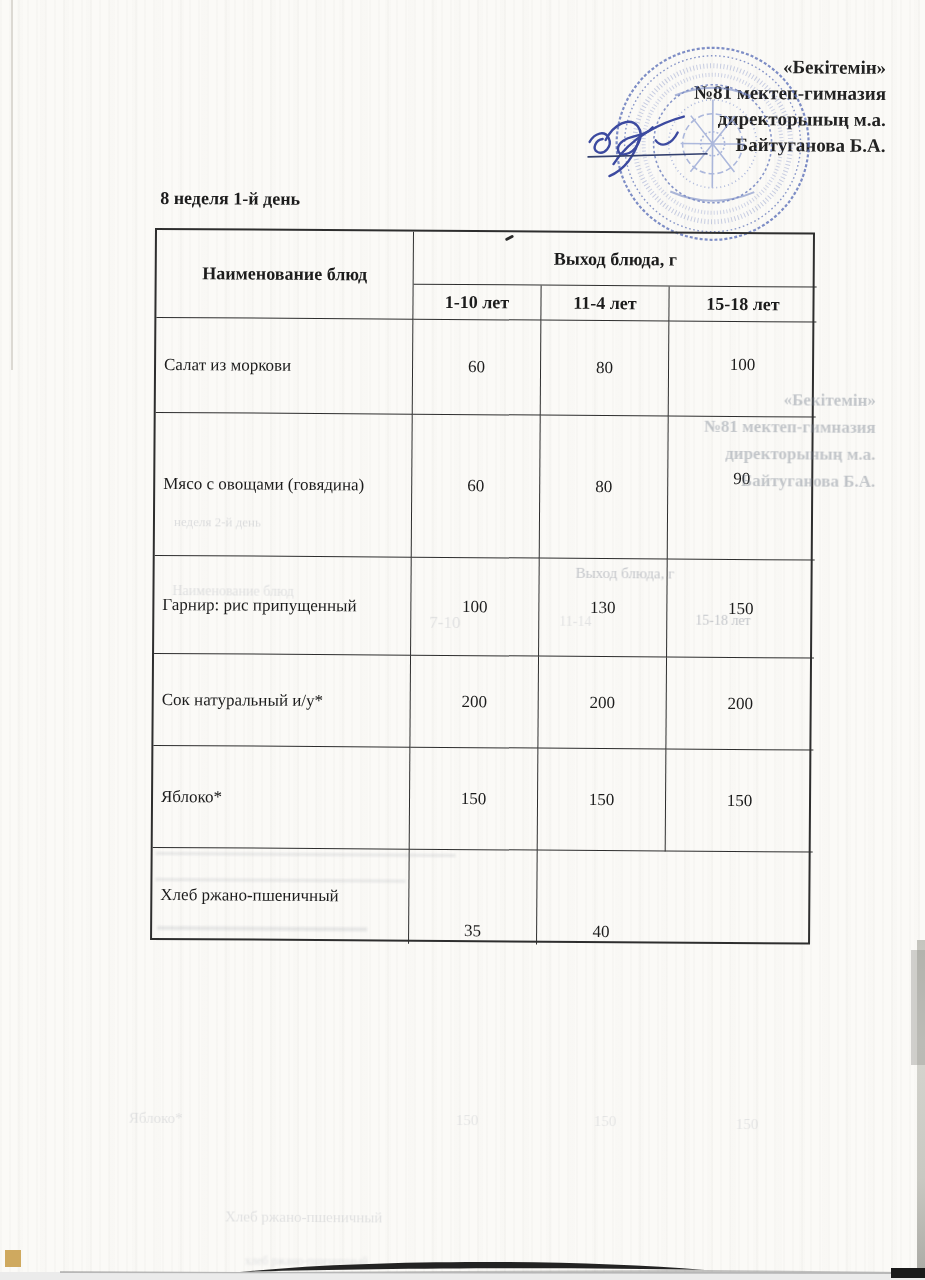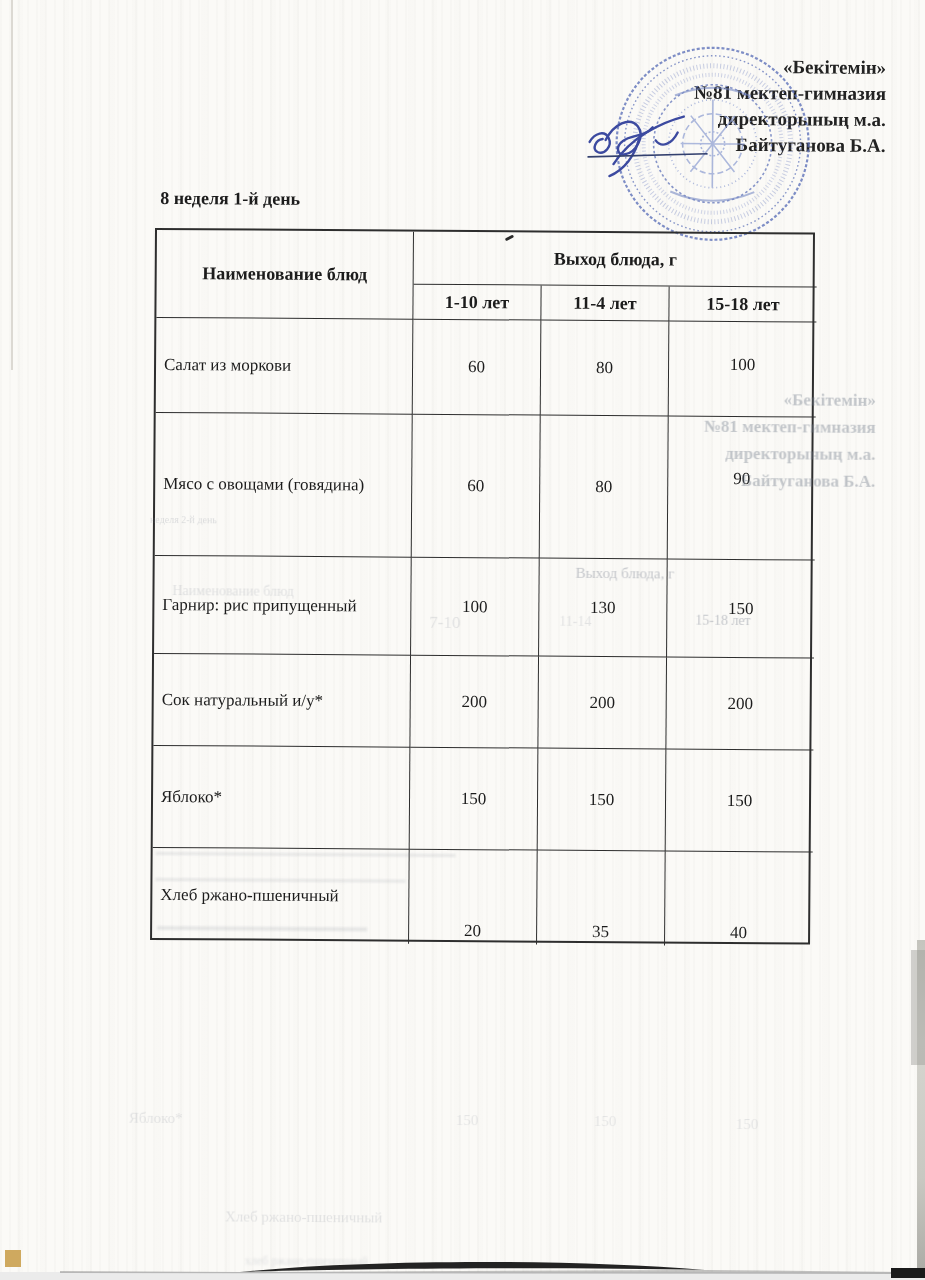--- a/index.html
+++ b/index.html
@@ -149,33 +149,32 @@
     <div class="cell val" style="grid-row:6">200</div>
     <div class="cell val" style="grid-row:6">200</div>
     <div class="cell val last-col" style="grid-row:6">200</div>
 
     <div class="cell label" style="grid-row:7">Яблоко*</div>
     <div class="cell val" style="grid-row:7">150</div>
     <div class="cell val" style="grid-row:7">150</div>
     <div class="cell val last-col" style="grid-row:7">150</div>
 
     <div class="cell label last-row" style="grid-row:8">Хлеб ржано-пшеничный</div>
-    <div class="cell val bottom last-row" style="grid-row:8">20</div>
     <div class="cell val bottom last-row" style="grid-row:8">35</div>
     <div class="cell val bottom last-col last-row" style="grid-row:8">40</div>
   </div>
 
   <div class="ghost ghost-approval">
     <div>«Бекітемін»</div>
     <div>№81 мектеп-гимназия</div>
     <div>директорының м.а.</div>
     <div>Байтуганова Б.А.</div>
   </div>
 
-  <div class="ghost" style="left:152px;top:514px;font-size:10px;opacity:.55">неделя 2-й день</div>
+  <div class="ghost" style="left:176px;top:514px;font-size:13px;opacity:.55">неделя 2-й день</div>
   <div class="ghost" style="left:578px;top:562px;font-size:15px">Выход блюда, г</div>
   <div class="ghost" style="left:175px;top:583px;font-size:14px;opacity:.5">Наименование блюд</div>
   <div class="ghost" style="left:432px;top:611px;font-size:17px;opacity:.45">7-10</div>
   <div class="ghost" style="left:562px;top:611px;font-size:14px;opacity:.45">11-14</div>
   <div class="ghost" style="left:698px;top:609px;font-size:14px">15-18 лет</div>
 
   <div class="ghost-smudge" style="left:160px;top:852px;width:300px;height:3px"></div>
   <div class="ghost-smudge" style="left:160px;top:878px;width:250px;height:3px"></div>
   <div class="ghost-smudge" style="left:162px;top:926px;width:210px;height:4px"></div>
 

